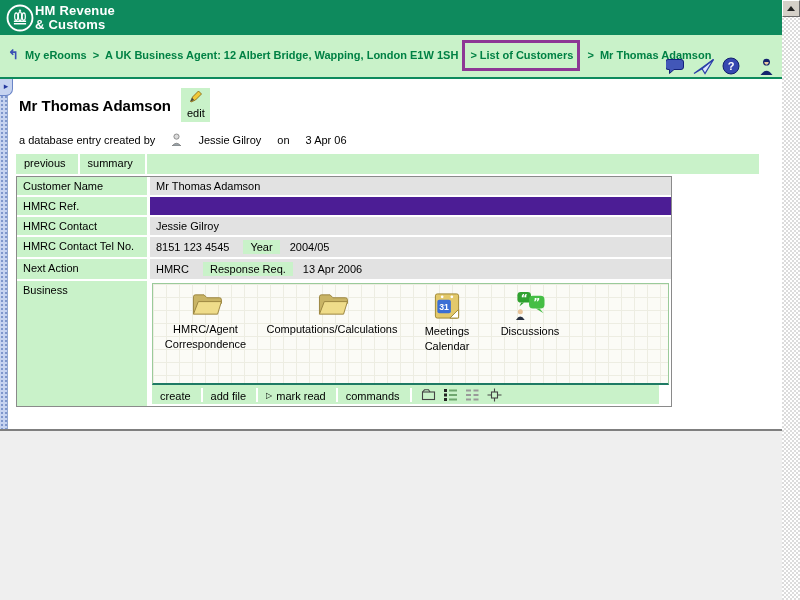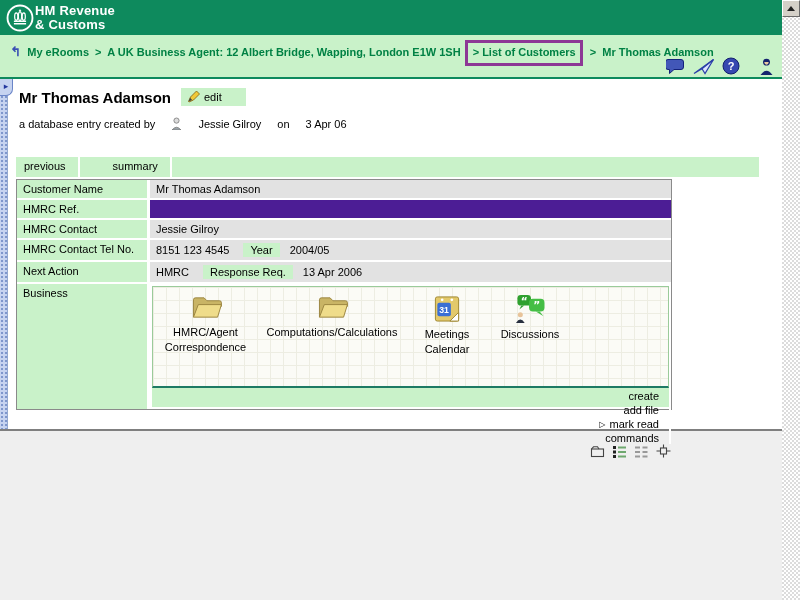--- a/index.html
+++ b/index.html
@@ -7,46 +7,46 @@
   body { font-family:"Liberation Sans", sans-serif; font-size:11px; color:#000; background:#EFEFEF; position:relative; }
 
   .app { position:absolute; left:0; top:0; width:782px; height:600px; }
 
   
   .banner { height:35px; background:#0E8A5D; display:flex; align-items:center; padding-left:5px; }
   .brand-text { color:#fff; font-weight:bold; font-size:13px; line-height:14px; letter-spacing:.2px; }
 
   
   .crumbbar { height:44px; background:#C9F2C9; border-bottom:2px solid #0E8A5D; position:relative; padding:5px 66px 0 8px; }
-  .crumbs { font-weight:bold; color:#008144; line-height:19px;text-align:center; }
+  .crumbs { font-weight:bold; color:#008144; line-height:24px; }
   .crumb { color:#008144; cursor:pointer; }
   .crumb-sep { color:#008144; padding:0 3px; }
   .crumb-box { display:inline-block; border:3px solid #8D3895; padding:0 4px 1px 2px; margin:0 1px; }
   .home-arrow { color:#3A50B4; font-weight:bold; font-size:13px; margin-right:3px; }
   .crumb-icons { position:absolute; right:8px; bottom:2px; display:flex; align-items:flex-end; gap:7px; }
   .crumb-icons .person { margin-left:12px; }
 
   
   .content { position:relative; height:350px; background:#fff; }
   .margin-strip { position:absolute; left:0; top:0; width:8px; height:100%;
      background-color:#C6D3F0;
      background-image:radial-gradient(#7E96CC 0.8px, transparent 0.9px);
      background-size:4px 4px; border-right:1px solid #93A8D0; }
   .margin-tab { position:absolute; left:0; top:0; width:13px; height:17px; background:#C6D3F0;
      border:1px solid #6A85C8; border-left:none; border-top:none; border-bottom-right-radius:7px;
      color:#24379E; font-size:9px; line-height:15px; text-align:center; cursor:pointer; z-index:3; }
   .main { position:absolute; left:16px; top:0; width:746px; }
 
   .title-row { margin-top:9px; margin-left:3px; display:flex; align-items:center; gap:10px; }
   .page-title { font-size:15px; font-weight:bold; }
-  .edit-btn { background:#C9F2C9; padding:2px 24px 3px 6px; display:flex; align-items:center; gap:4px; cursor:pointer; }
+  .edit-btn { background:#C9F2C9; padding:2px 5px 3px 6px; display:flex; align-items:center; gap:4px; cursor:pointer;flex-direction:column; }
 
   .byline { margin-top:11px; margin-left:3px; display:flex; align-items:center; gap:16px; }
 
-  .tabbar { margin-top:27px; width:743px; background:#C9F2C9; height:20px; display:flex; align-items:stretch;gap:25px; }
+  .tabbar { margin-top:8px; width:743px; background:#C9F2C9; height:20px; display:flex; align-items:stretch; }
   .tab { padding:3px 12px 0 8px; border-right:2px solid #fff; cursor:pointer; }
 
   .entry-table { width:656px; border:1px solid #8A8A8A; margin-top:2px; background:#4c1d95; }
   .row { display:flex; border-bottom:2px solid #fff; }
   .row:last-child { border-bottom:none; }
   .cell-label { width:133px; background:#C9F2C9; padding:3px 6px; border-right:3px solid #fff; }
   .cell-value { flex:1; background:#E2E2E2; padding:3px 6px; display:flex; align-items:center; }
   .val { margin-right:14px; }
   .chip { background:#C9F2C9; padding:1px 7px; margin-right:10px; }
 
@@ -56,21 +56,21 @@
      border:1px solid #9ACB9A; border-bottom:2px solid #1E7A64;
      background-image:linear-gradient(#EDEDE2 1px, transparent 1px), linear-gradient(90deg,#EDEDE2 1px, transparent 1px);
      background-size:13px 13px; position:relative; }
   .folder-item { position:absolute; top:7px; display:flex; flex-direction:column; align-items:center; cursor:pointer; }
   .folder-item .lbl { text-align:center; line-height:15px; margin-top:4px; }
   .fi-1 { left:0; width:105px; }
   .fi-2 { left:100px; width:158px; }
   .fi-3 { left:256px; width:76px; }
   .fi-4 { left:334px; width:86px; }
 
-  .toolbar { height:19px; background:#C9F2C9; display:flex; align-items:flex-end; margin:0 0 2px 2px;flex-direction:column; }
+  .toolbar { height:19px; background:#C9F2C9; display:flex; align-items:center; margin:0 12px 2px 2px; }
   .tbtn { padding:2px 10px 0 8px; border-right:2px solid #fff; display:flex; align-items:center; gap:4px; cursor:pointer; }
   .tri { font-size:8px; }
   .view-icons { display:flex; align-items:center; gap:7px; padding-left:9px; }
   .view-icons svg { cursor:pointer; }
 
   
   .footer { height:171px; background:#EFEFEF; border-top:2px solid #7F7F7F; }
 
   
   .scrollbar { position:absolute; right:0; top:0; width:18px; height:600px;

